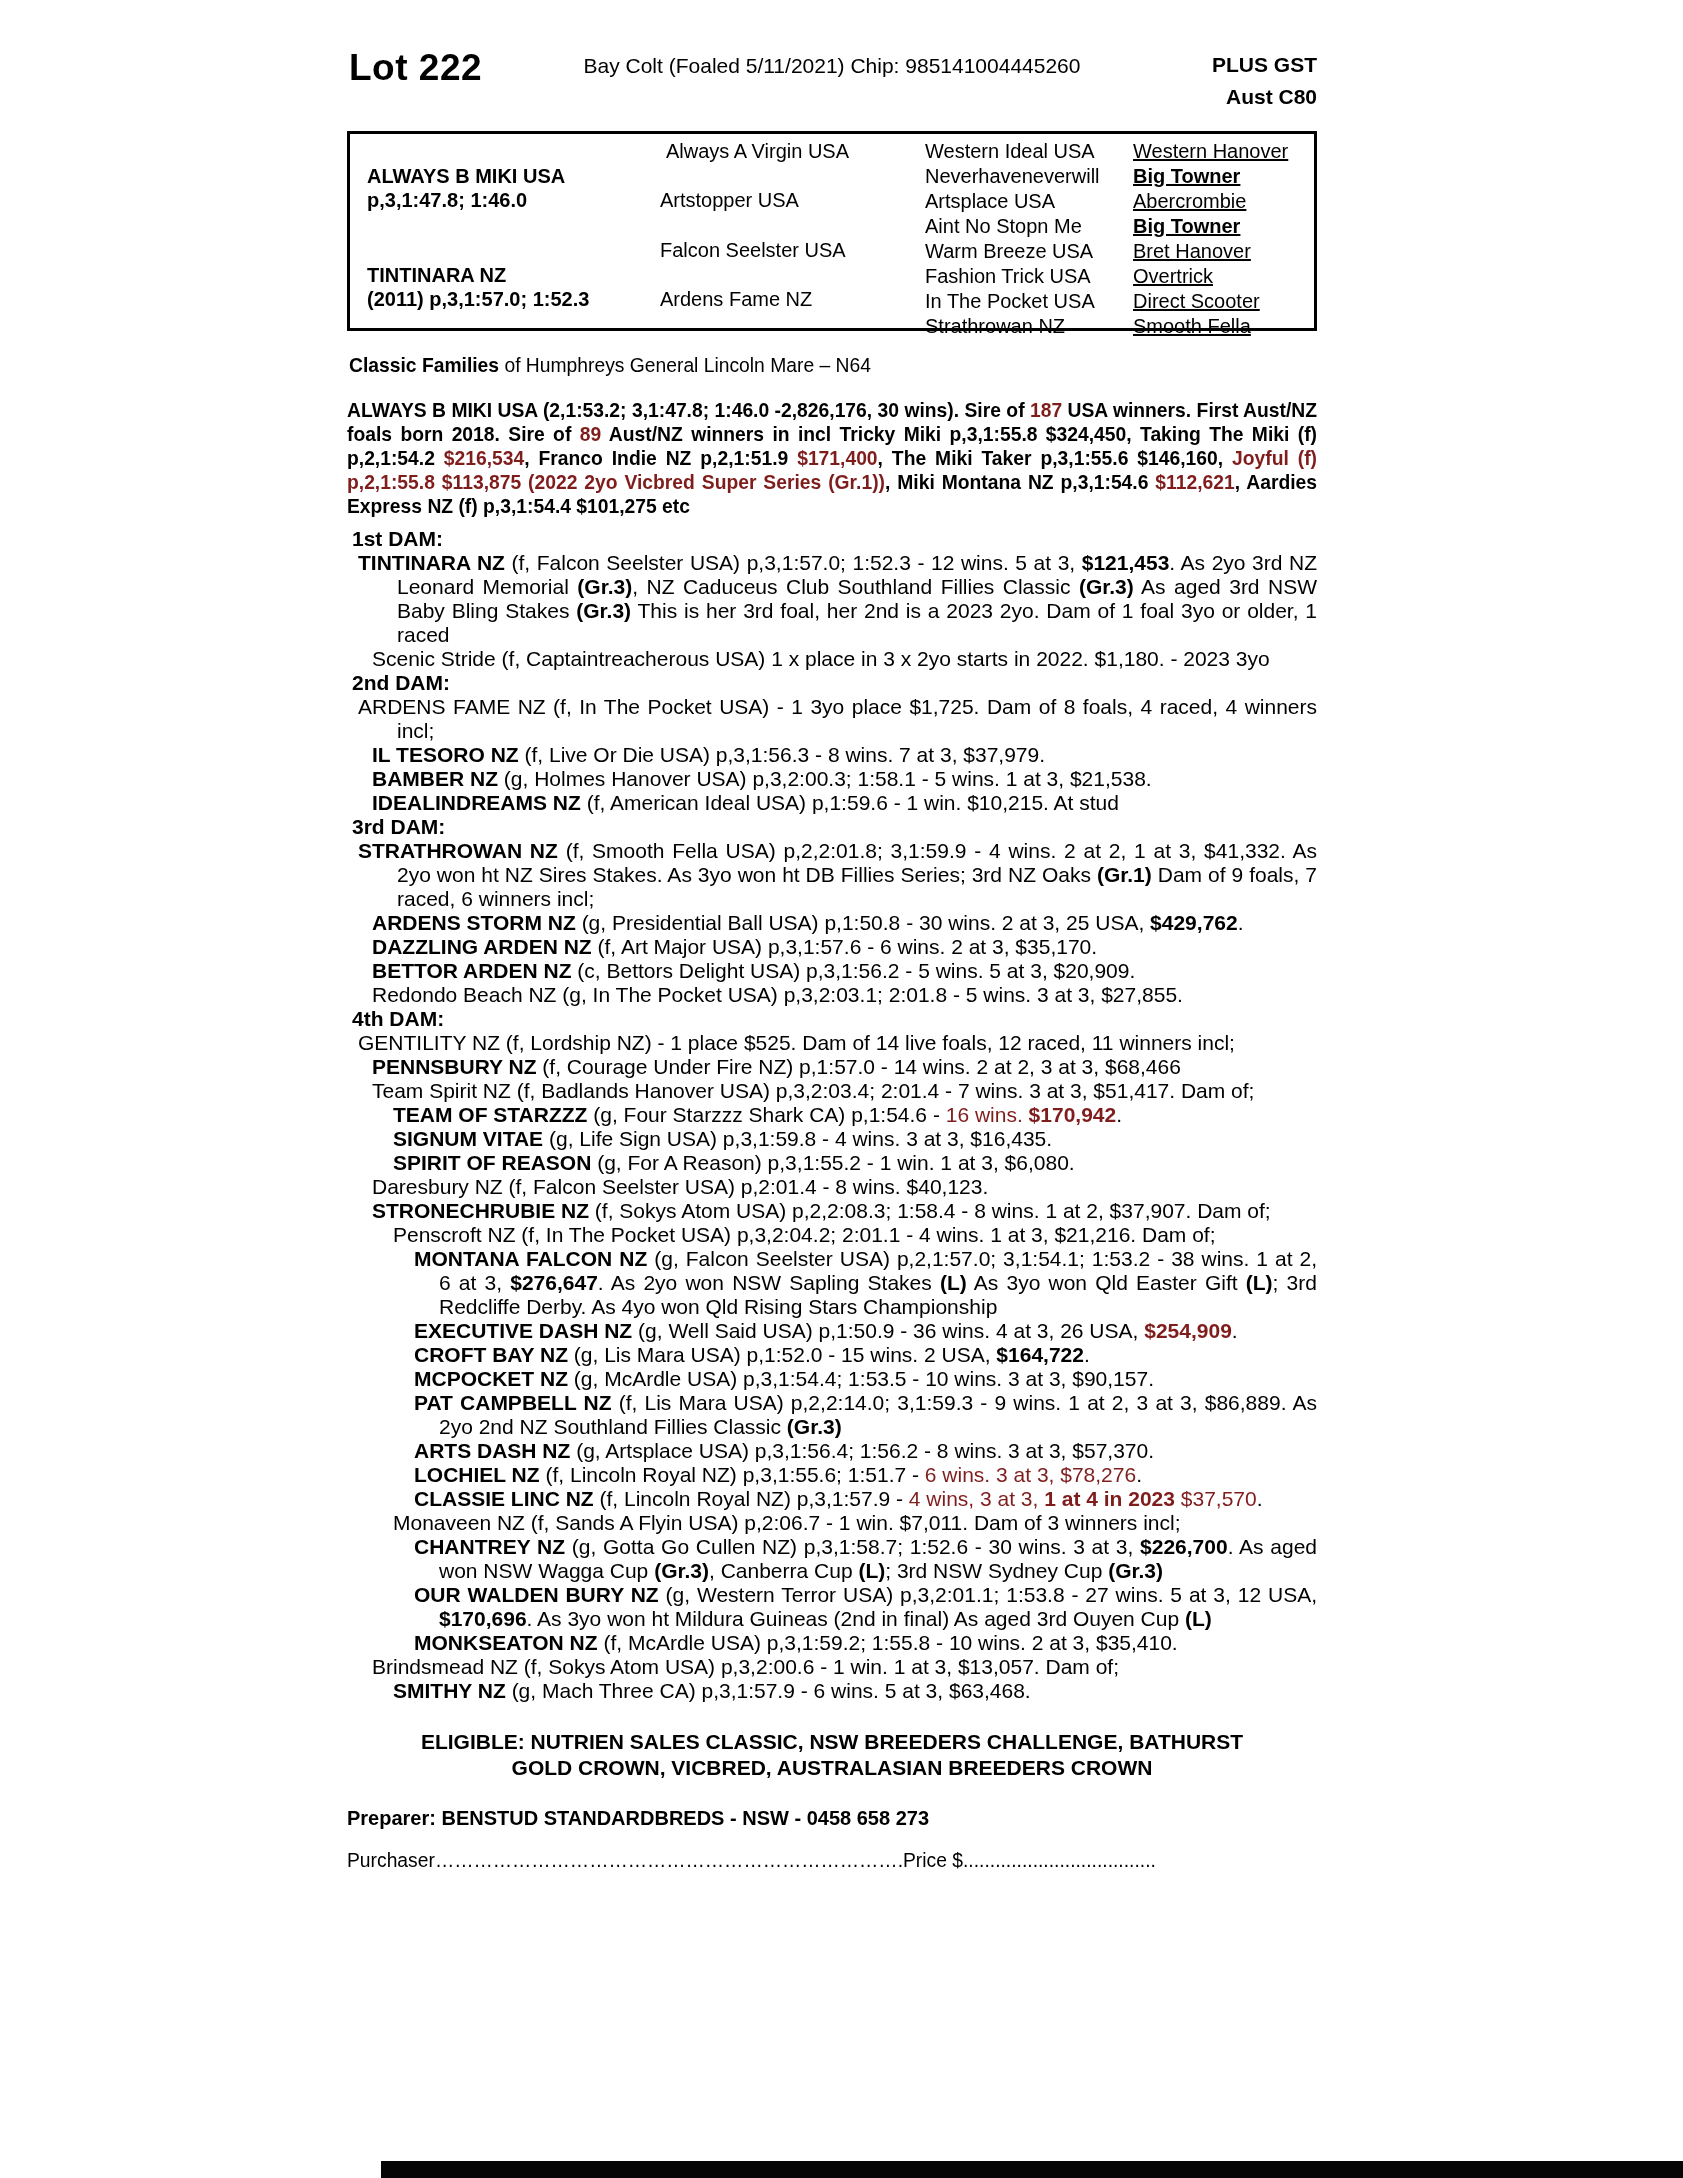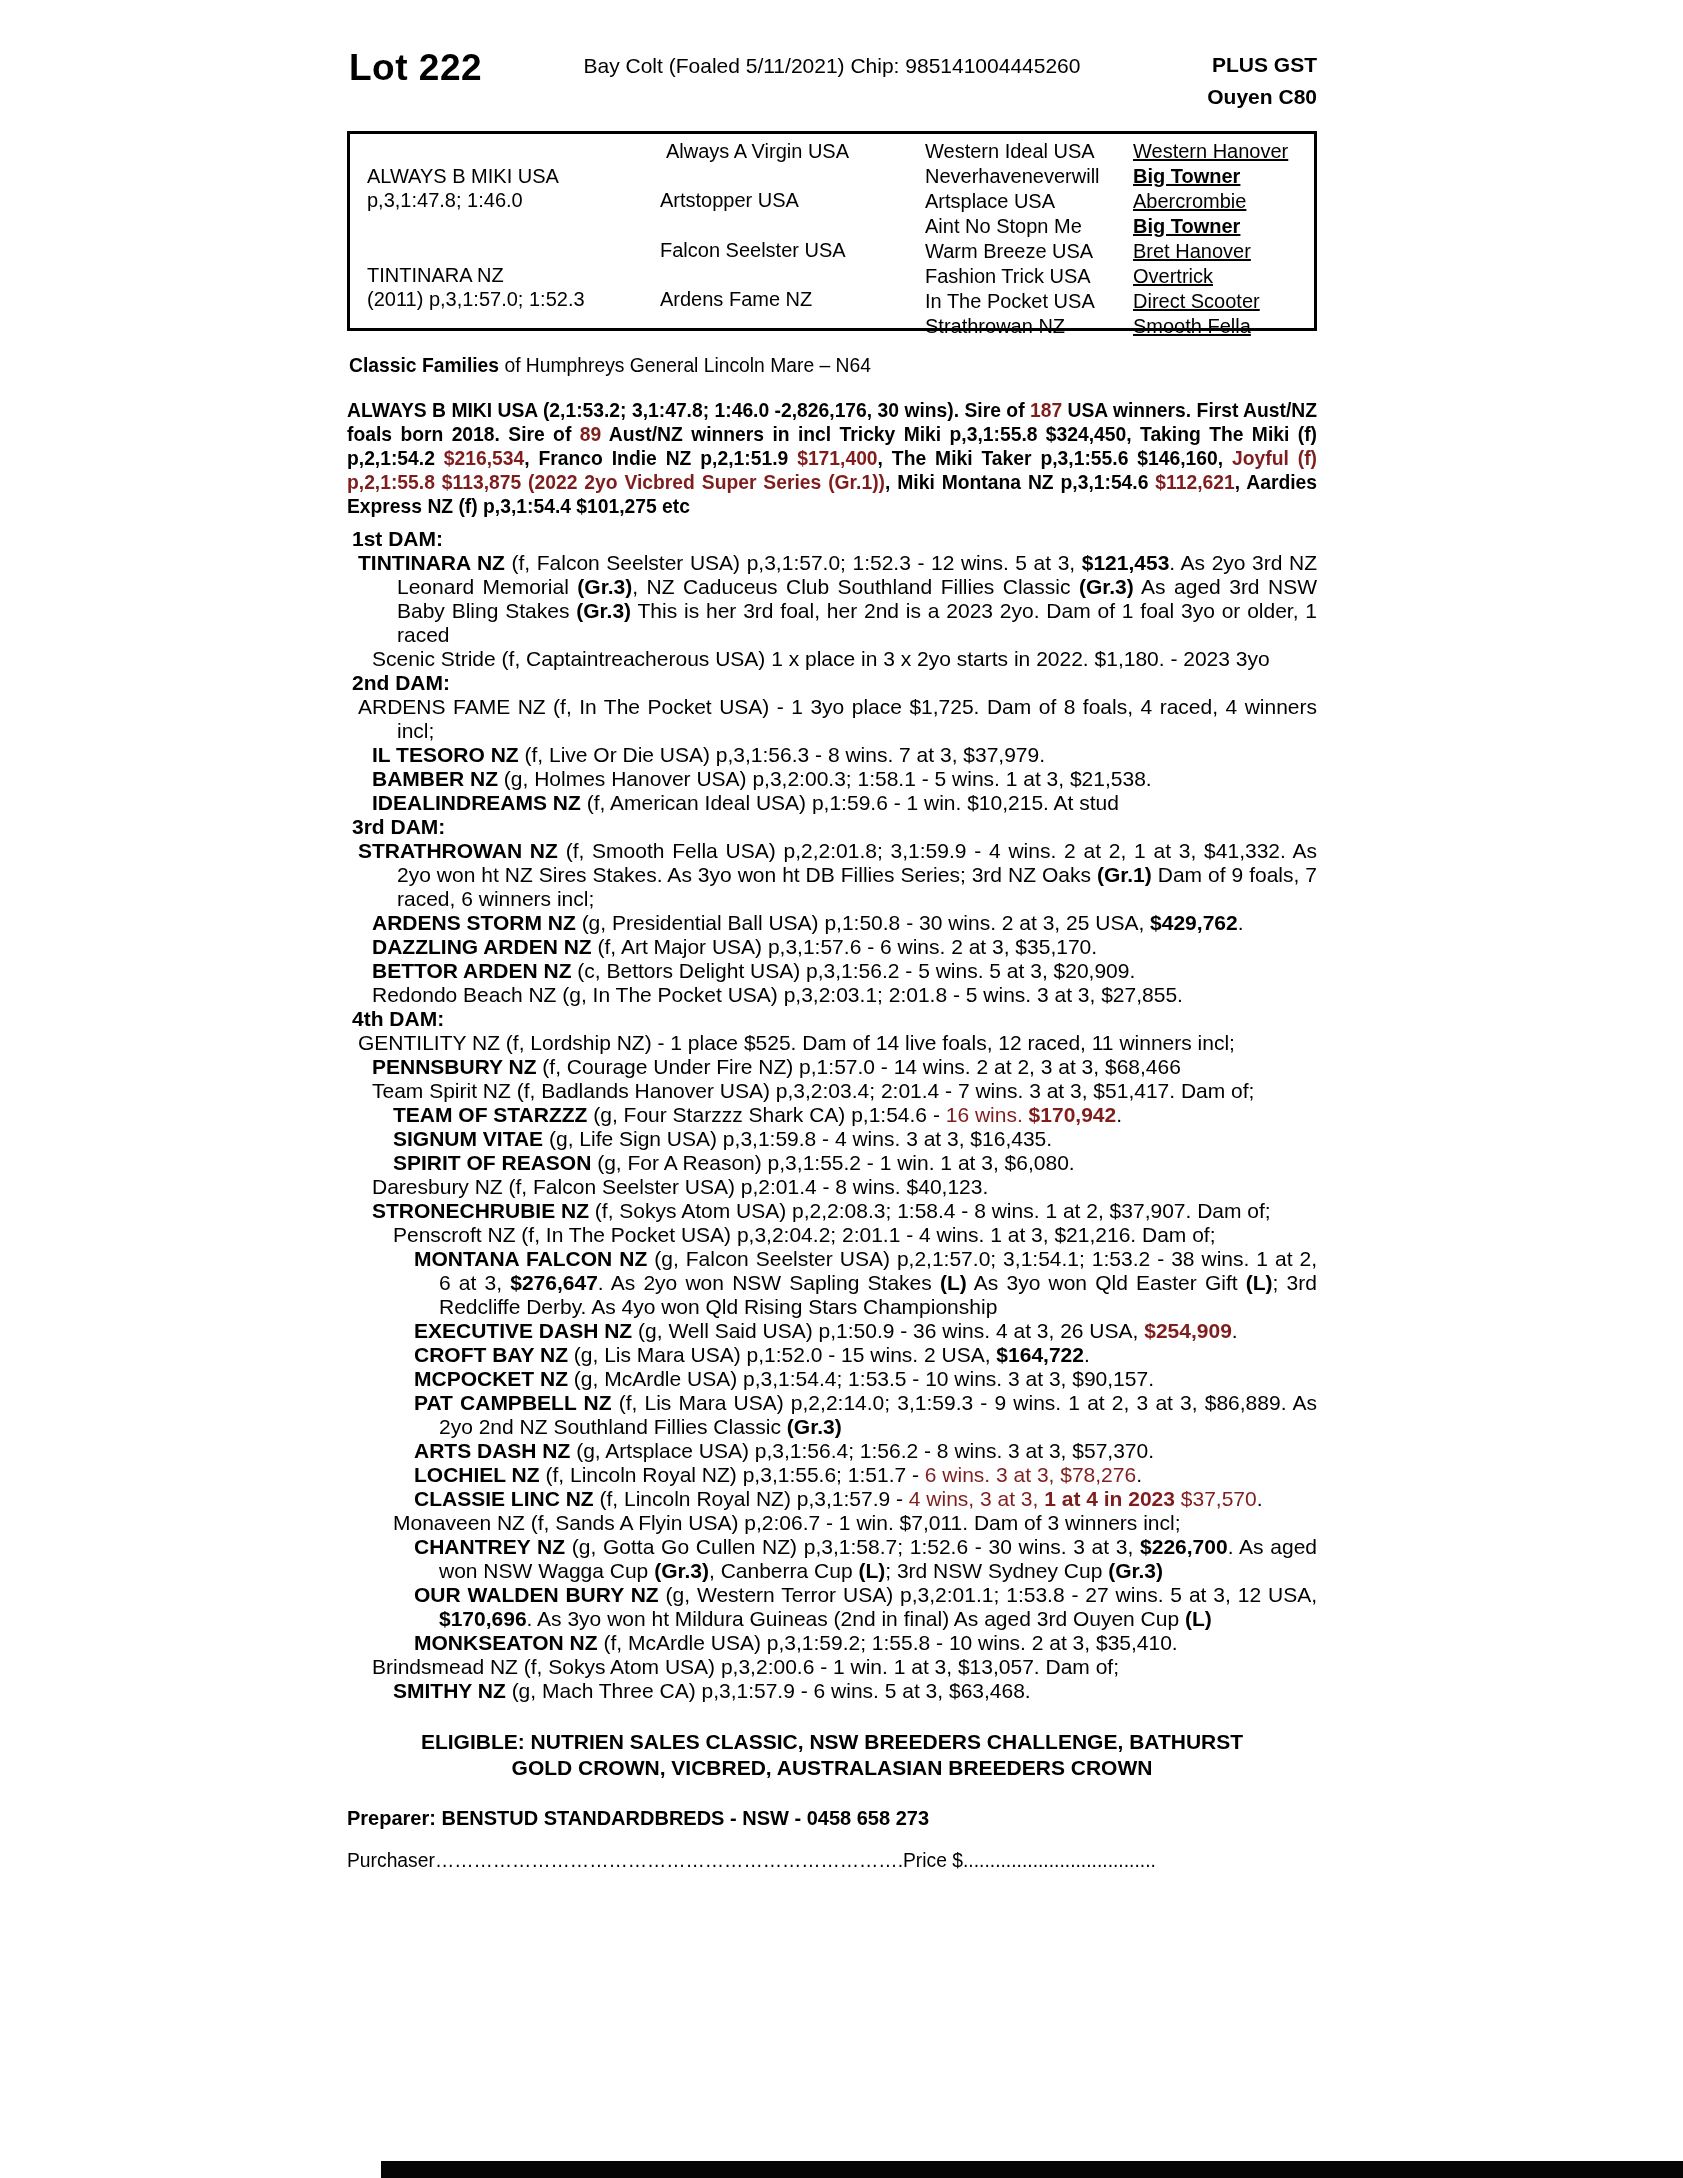--- a/index.html
+++ b/index.html
@@ -17,21 +17,21 @@
   .hdr { position:relative; text-align:center; }
   .lot { position:absolute; left:2px; top:-6px; font-size:37px; font-weight:bold; letter-spacing:0.5px; }
   .consigned { font-size:21px; font-weight:bold; line-height:26px; }
   .gst { position:absolute; right:0; top:0; font-size:21px; font-weight:bold; }
   .foaled { font-size:21px; line-height:26px; margin-top:2px; }
   .barn { text-align:right; font-size:21px; font-weight:bold; margin-top:6px; }
 
   
   .ptable { position:relative; margin-top:22px; height:200px; border:3px solid #000; box-sizing:border-box; font-size:20px; }
   .ptable .abs { position:absolute; white-space:nowrap; line-height:25px; }
-  .ptable .bold { font-weight:normal; }
+  .ptable .bold { font-weight:bold; }
   .stack { position:absolute; top:5px; line-height:25px; white-space:nowrap; }
   .stack div { height:25px; }
 
   
   .classic { margin:24px 0 0 2px; font-size:19.3px; }
   .sirenote { margin:22px 0 0 0; font-size:19.3px; line-height:24px; font-weight:bold; text-align:justify; }
   .entries { margin-top:8px; font-size:21px; line-height:24px; }
   .entries p { margin:0; text-align:justify; }
   .eh { padding-left:5px; font-weight:bold; }
   .e1 { padding-left:50px; text-indent:-39px; }
@@ -48,21 +48,21 @@
 </style>
 </head>
 <body>
 
 <div class="page">
 
   <div class="hdr">
     <div class="lot">Lot 222</div>
     <div class="gst">PLUS GST</div>
     <div class="foaled">Bay Colt (Foaled 5/11/2021) Chip: 985141004445260</div>
-    <div class="barn">Ouyen C80</div>
+    <div class="barn">Aust C80</div>
   </div>
 
   <div class="ptable">
     <div class="abs bold" style="left:17px; top:30px;">ALWAYS B MIKI USA</div>
     <div class="abs bold" style="left:17px; top:54px;">p,3,1:47.8; 1:46.0</div>
     <div class="abs bold" style="left:17px; top:129px;">TINTINARA NZ</div>
     <div class="abs bold" style="left:17px; top:153px;">(2011) p,3,1:57.0; 1:52.3</div>
 
     <div class="abs" style="left:316px; top:5px;">Always A Virgin USA</div>
     <div class="abs" style="left:310px; top:54px;">Artstopper USA</div>

